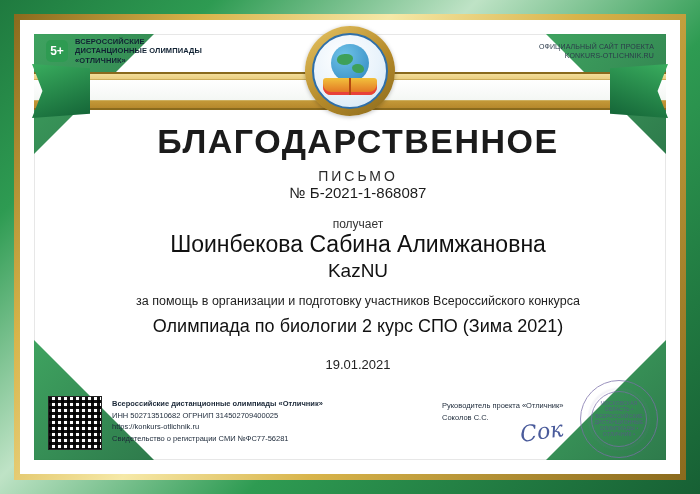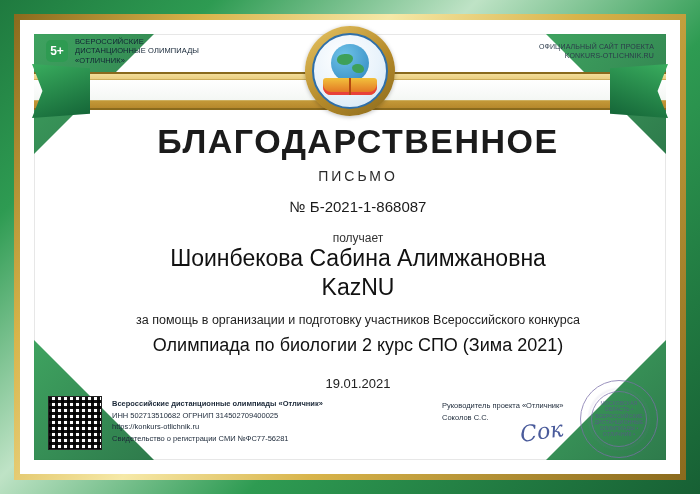--- a/index.html
+++ b/index.html
@@ -77,21 +77,21 @@
     color: #fff;
     font-size: 12px;
     font-weight: bold;
     display: flex;
     align-items: center;
     justify-content: center;
     line-height: 1;
   }
   .header-title {
     font-size: 7.5px;
-    font-weight: normal;
+    font-weight: bold;
     color: #123;
     line-height: 1.28;
     letter-spacing: 0.1px;
     text-transform: uppercase;
   }
   .header-right {
     text-align: right;
     font-size: 7px;
     color: #2b3a4a;
     line-height: 1.35;
@@ -219,37 +219,36 @@
     color: #1b1b1b;
     line-height: 1.05;
   }
   .title-sub {
     margin-top: 8px;
     font-size: 14px;
     letter-spacing: 3px;
     color: #2a2a2a;
   }
   .doc-number {
-    margin-top: 14px;
     font-size: 15px;
     color: #1b1b1b;
   }
   .receives {
     margin-top: 16px;
     font-size: 12px;
     color: #333;
   }
   .recipient {
     margin-top: 0;
     font-size: 23px;
     color: #111;
   }
   .org {
     margin-top: 2px;
-    font-size: 23px;
+    font-size: 19px;
     color: #111;
   }
   .reason {
     margin-top: 12px;
     font-size: 12.5px;
     color: #222;
   }
   .event {
     margin-top: 8px;
     font-size: 18px;

